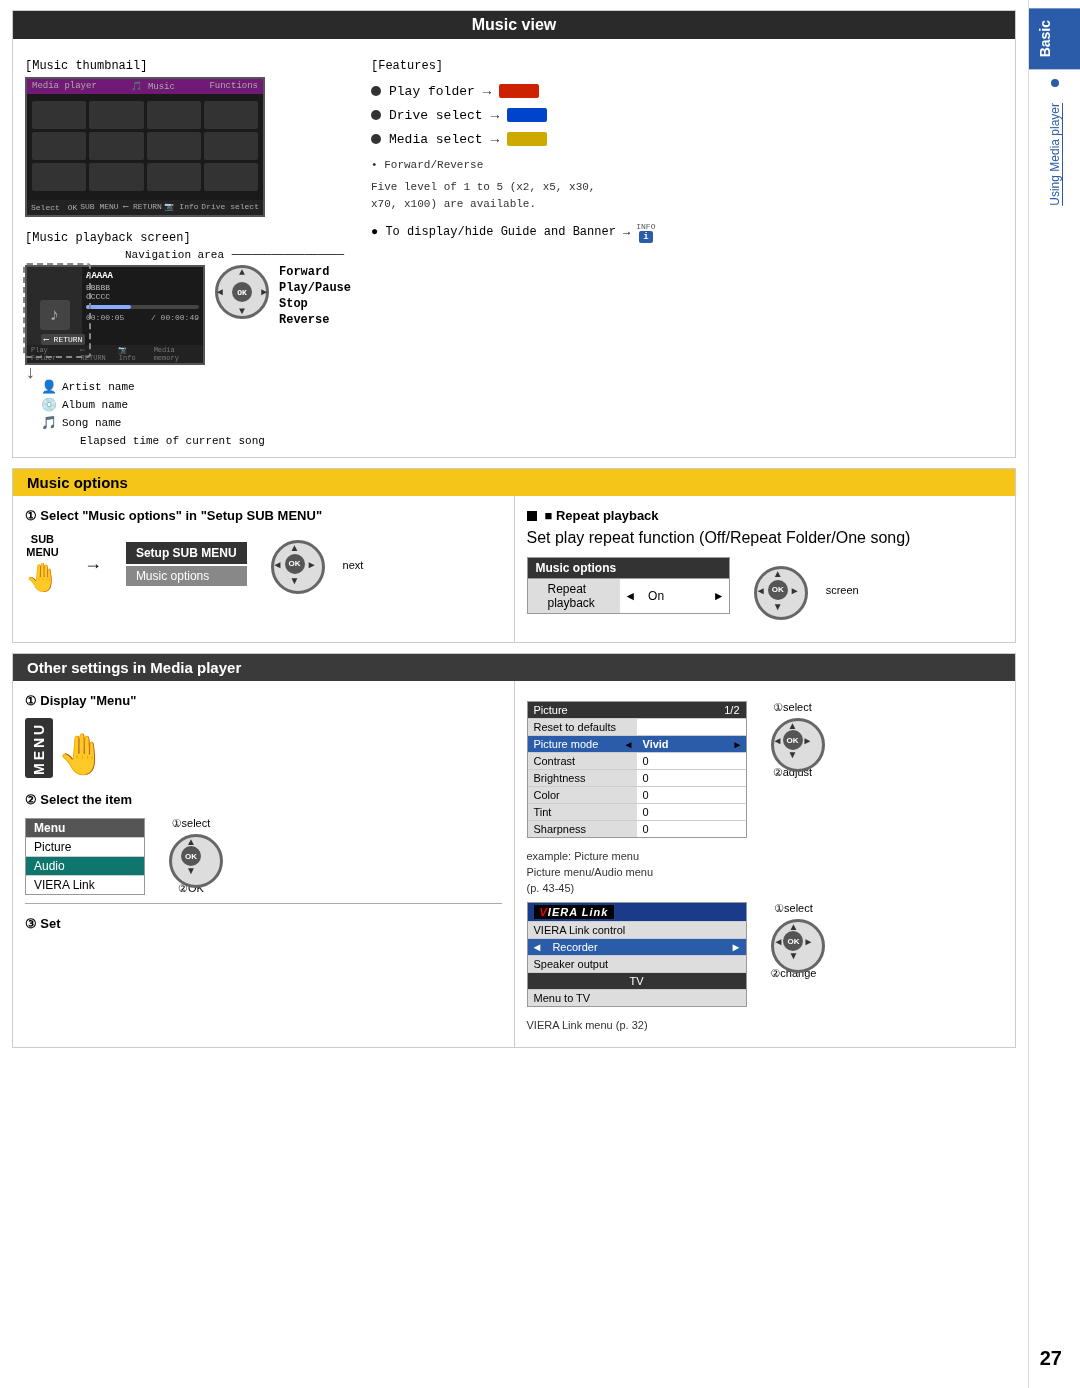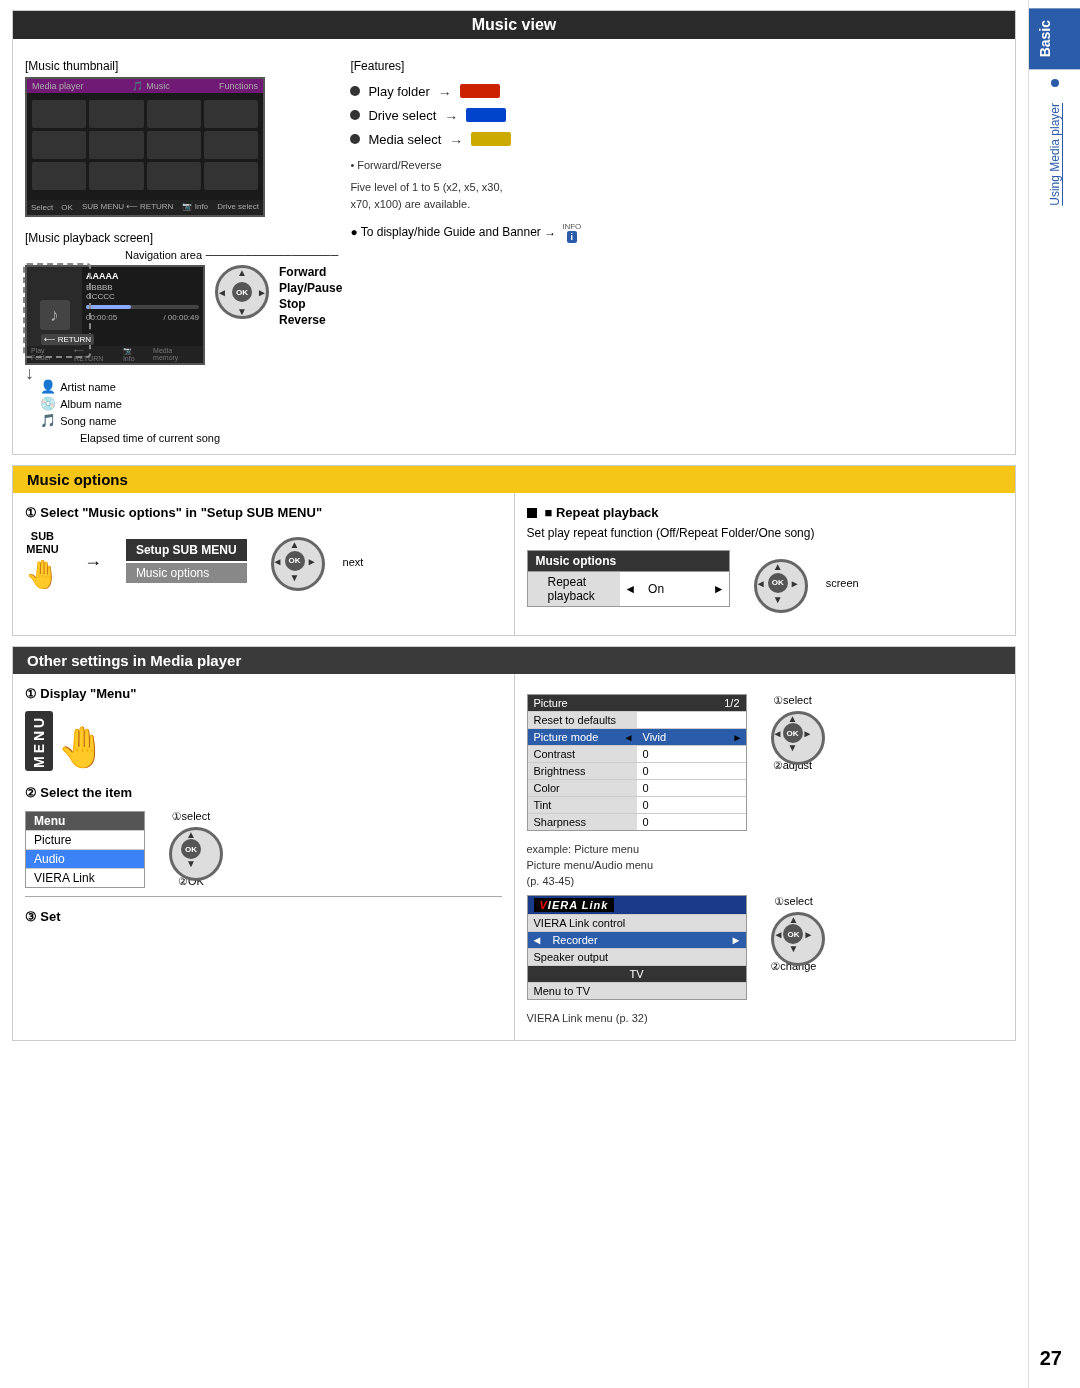--- a/index.html
+++ b/index.html
@@ -90,21 +90,22 @@
 
     
     .music-view-section {
       border: 1px solid #ccc;
       margin-bottom: 10px;
     }
 
     .music-view-body {
       padding: 10px 12px;
       display: flex;
-      gap: 8px;
+      gap: 20px;
+      font-family: Liberation Mono, monospace;
     }
 
     .music-left {
       flex: 0 0 300px;
     }
     .music-right {
       flex: 1;
     }
 
     .label-small {
@@ -432,21 +433,21 @@
       background: #555;
       color: #fff;
       padding: 2px 8px;
       font-weight: bold;
     }
     .ml-item {
       padding: 2px 8px;
       border-top: 1px solid #ccc;
     }
     .ml-item-selected {
-      background: #3b82f6;
+      background: #0f766e;
       color: #fff;
     }
 
     
     .picture-table {
       border: 1px solid #999;
       font-size: 11px;
       width: 220px;
       margin-bottom: 4px;
     }
@@ -460,21 +461,21 @@
     .pt-row {
       display: flex;
       align-items: center;
       border-top: 1px solid #ccc;
     }
     .pt-label { flex: 1; padding: 2px 6px; background: #ddd; }
     .pt-arrow { padding: 2px 3px; font-size: 10px; }
     .pt-value { flex: 1; padding: 2px 6px; }
     .pt-row-highlight { background: #2a5caa; }
     .pt-row-highlight .pt-label { background: #2a5caa; color: #fff; }
-    .pt-row-highlight .pt-value { color: #fff; }
+    .pt-row-highlight .pt-value { color: #fff; font-weight: bold; }
 
     
     .viera-table {
       border: 1px solid #999;
       font-size: 11px;
       width: 220px;
       margin-bottom: 4px;
     }
     .vt-header {
       background: #1a3a8a;
@@ -813,21 +814,21 @@
           </div>
           <div class="next-label">next</div>
         </div>
       </div>
 
       <div class="music-options-right">
         <div class="repeat-section-title">
           <span class="square-icon"></span>
           <span>■ Repeat playback</span>
         </div>
-        <div style="font-size:12px; margin-bottom:10px;">Set play repeat function (Off/Repeat Folder/One song)</div>
+        <div style="font-size:16px; margin-bottom:10px;">Set play repeat function (Off/Repeat Folder/One song)</div>
 
         <div class="flow-row">
 
           <div class="music-options-table">
             <div class="mot-header">Music options</div>
             <div class="mot-row">
               <div class="mot-label">Repeat playback</div>
               <div class="mot-arrow">◄</div>
               <div class="mot-value">On</div>
               <div class="mot-arrow">►</div>

